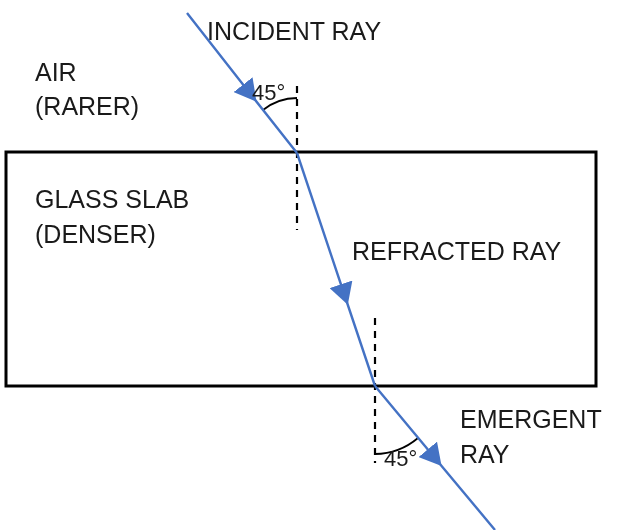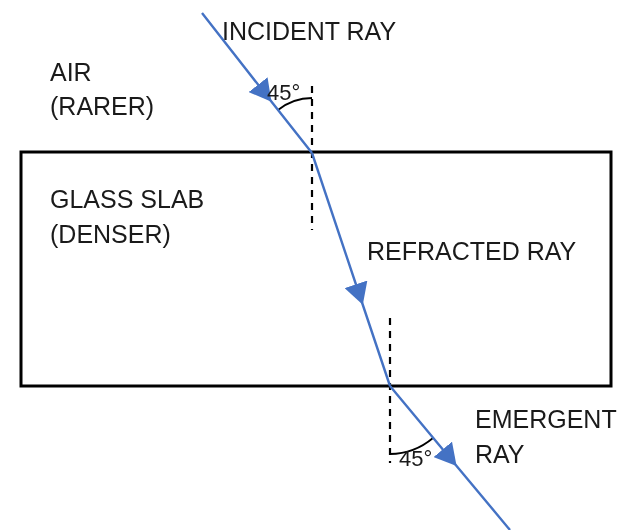--- a/index.html
+++ b/index.html
@@ -7,21 +7,20 @@
     padding: 0;
     background: #ffffff;
   }
   .canvas-wrap {
     position: relative;
     width: 604px;
     height: 530px;
     background: #ffffff;
     overflow: hidden;
     font-family: "Liberation Sans", sans-serif;
-    padding-left: 15px;
   }
   svg text {
     font-family: "Liberation Sans", sans-serif;
     fill: #1a1a1a;
   }
   .label-main {
     font-size: 25px;
   }
   .label-angle {
     font-size: 22px;

